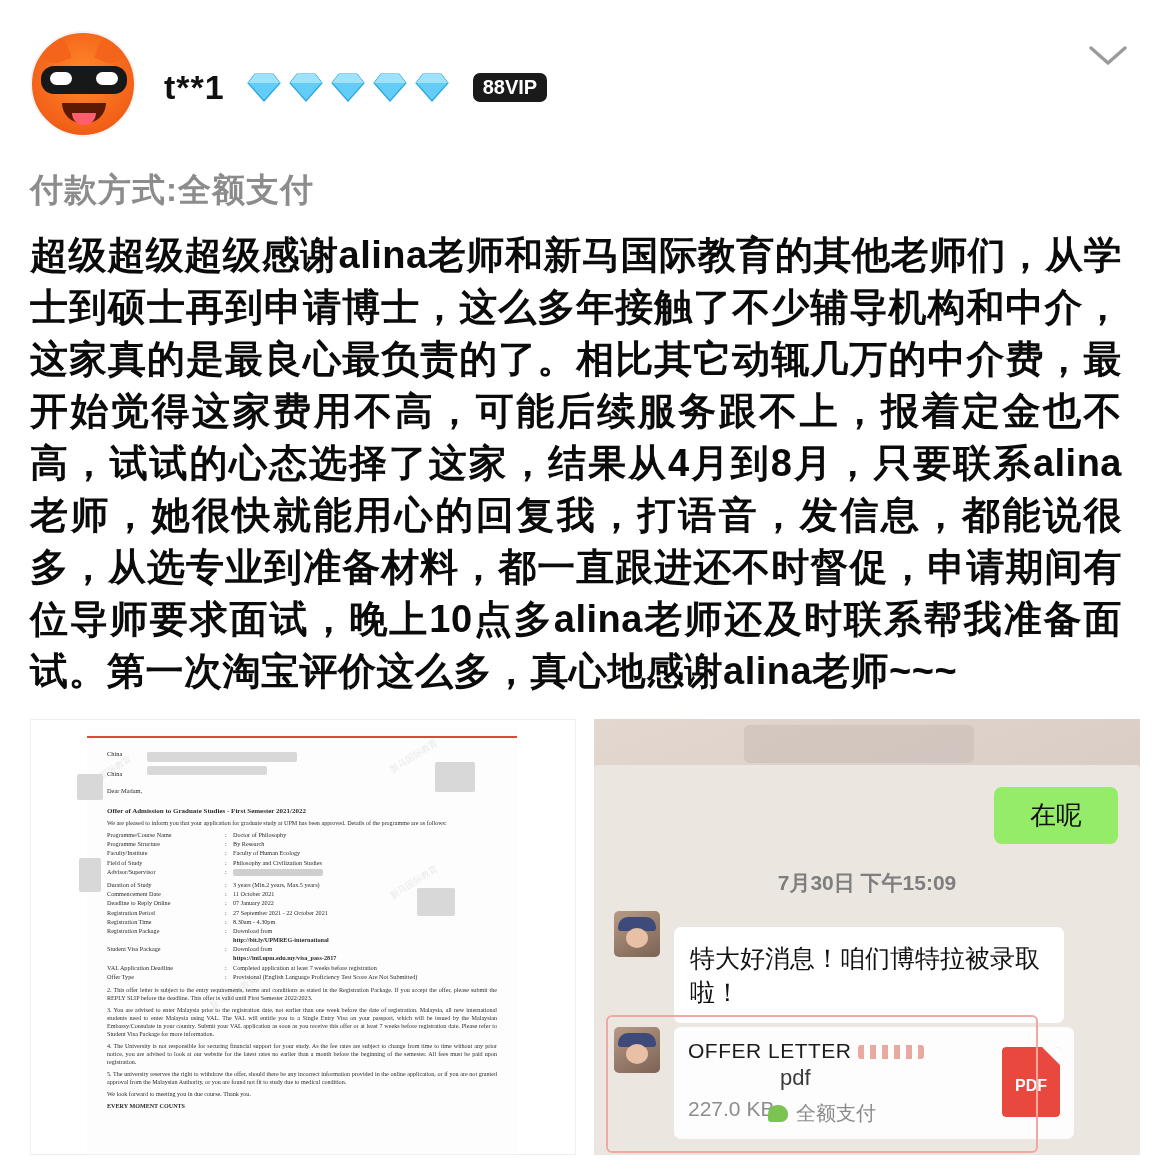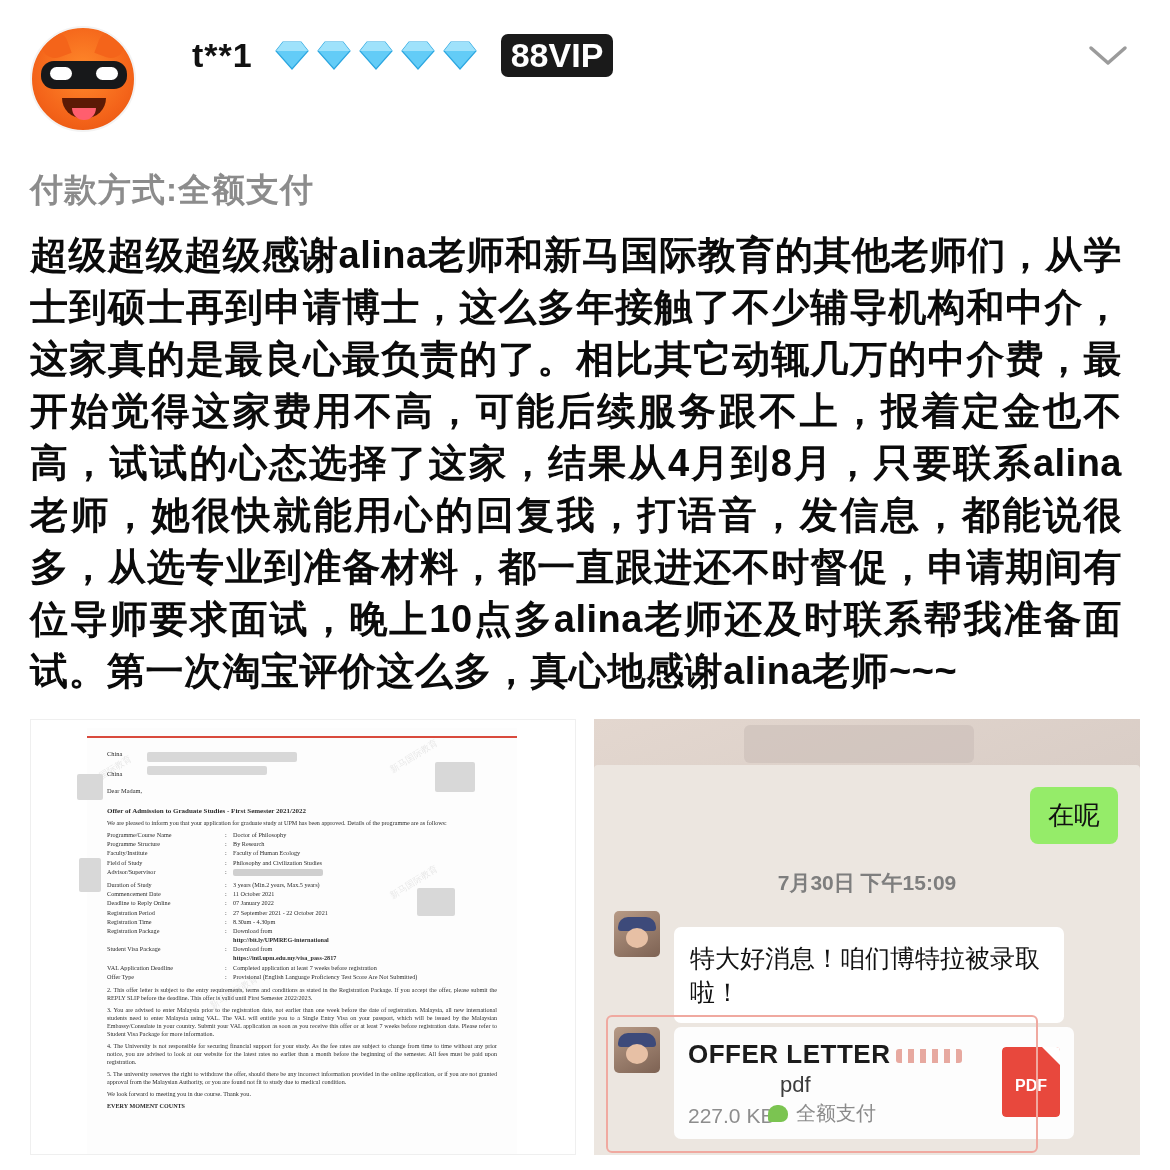--- a/index.html
+++ b/index.html
@@ -14,24 +14,23 @@
     width: 1170px;
     height: 1170px;
     position: relative;
     background: #fff;
     padding: 26px 30px 0 30px;
   }
 
   
   .header {
     display: flex;
-    align-items: flex-start;
+    align-items: center;
     position: relative;
     height: 116px;
-    gap: 28px;
   }
   .avatar {
     width: 106px;
     height: 106px;
     border-radius: 50%;
     background: radial-gradient(circle at 50% 42%, #ff8a2b 0%, #f4641a 62%, #e4500d 100%);
     flex: 0 0 106px;
     position: relative;
     overflow: hidden;
     border: 2px solid #f3f3f3;
@@ -99,21 +98,21 @@
     gap: 8px;
   }
   .diamond {
     width: 34px; height: 30px;
     display: block;
   }
   .vip-badge {
     margin-left: 24px;
     background: #1a1a1a;
     color: #ffffff;
-    font-size: 34px;
+    font-size: 20px;
     font-weight: bold;
     padding: 4px 10px 5px 10px;
     border-radius: 7px;
     letter-spacing: 0px;
     line-height: 1;
   }
   .review-time {
     margin-top: 16px;
     font-size: 30px;
     color: #3a3a3a;
@@ -236,21 +235,21 @@
     position: absolute;
     left: 0; top: 46px; right: 0; bottom: 0;
     background: #ece6e0;
     border-radius: 4px 4px 0 0;
   }
   .bubble-out {
     position: absolute;
     right: 22px; top: 22px;
     background: #95ec69;
     border-radius: 8px;
-    padding: 11px 18px;
+    padding: 11px 36px;
     font-size: 26px;
     color: #111;
     font-weight: 500;
   }
   .chat-time {
     position: absolute;
     top: 104px; left: 0; right: 0;
     text-align: center;
     font-size: 21px;
     color: #7e7e7e;
@@ -299,22 +298,22 @@
   .file-card {
     margin-left: 14px;
     background: #fdfdfd;
     border-radius: 7px;
     width: 400px;
     height: 112px;
     position: relative;
     padding: 12px 14px;
   }
   .file-title {
-    font-size: 26px;
-    font-weight: bold;
+    font-size: 21px;
+    font-weight: normal;
     color: #1c1c1c;
     letter-spacing: 0.5px;
   }
   .file-title .dots {
     display: inline-block;
     width: 66px; height: 14px;
     background: repeating-linear-gradient(90deg,#e7a9a0 0 6px, transparent 6px 12px);
     vertical-align: middle;
     margin-left: 6px;
     border-radius: 3px;

